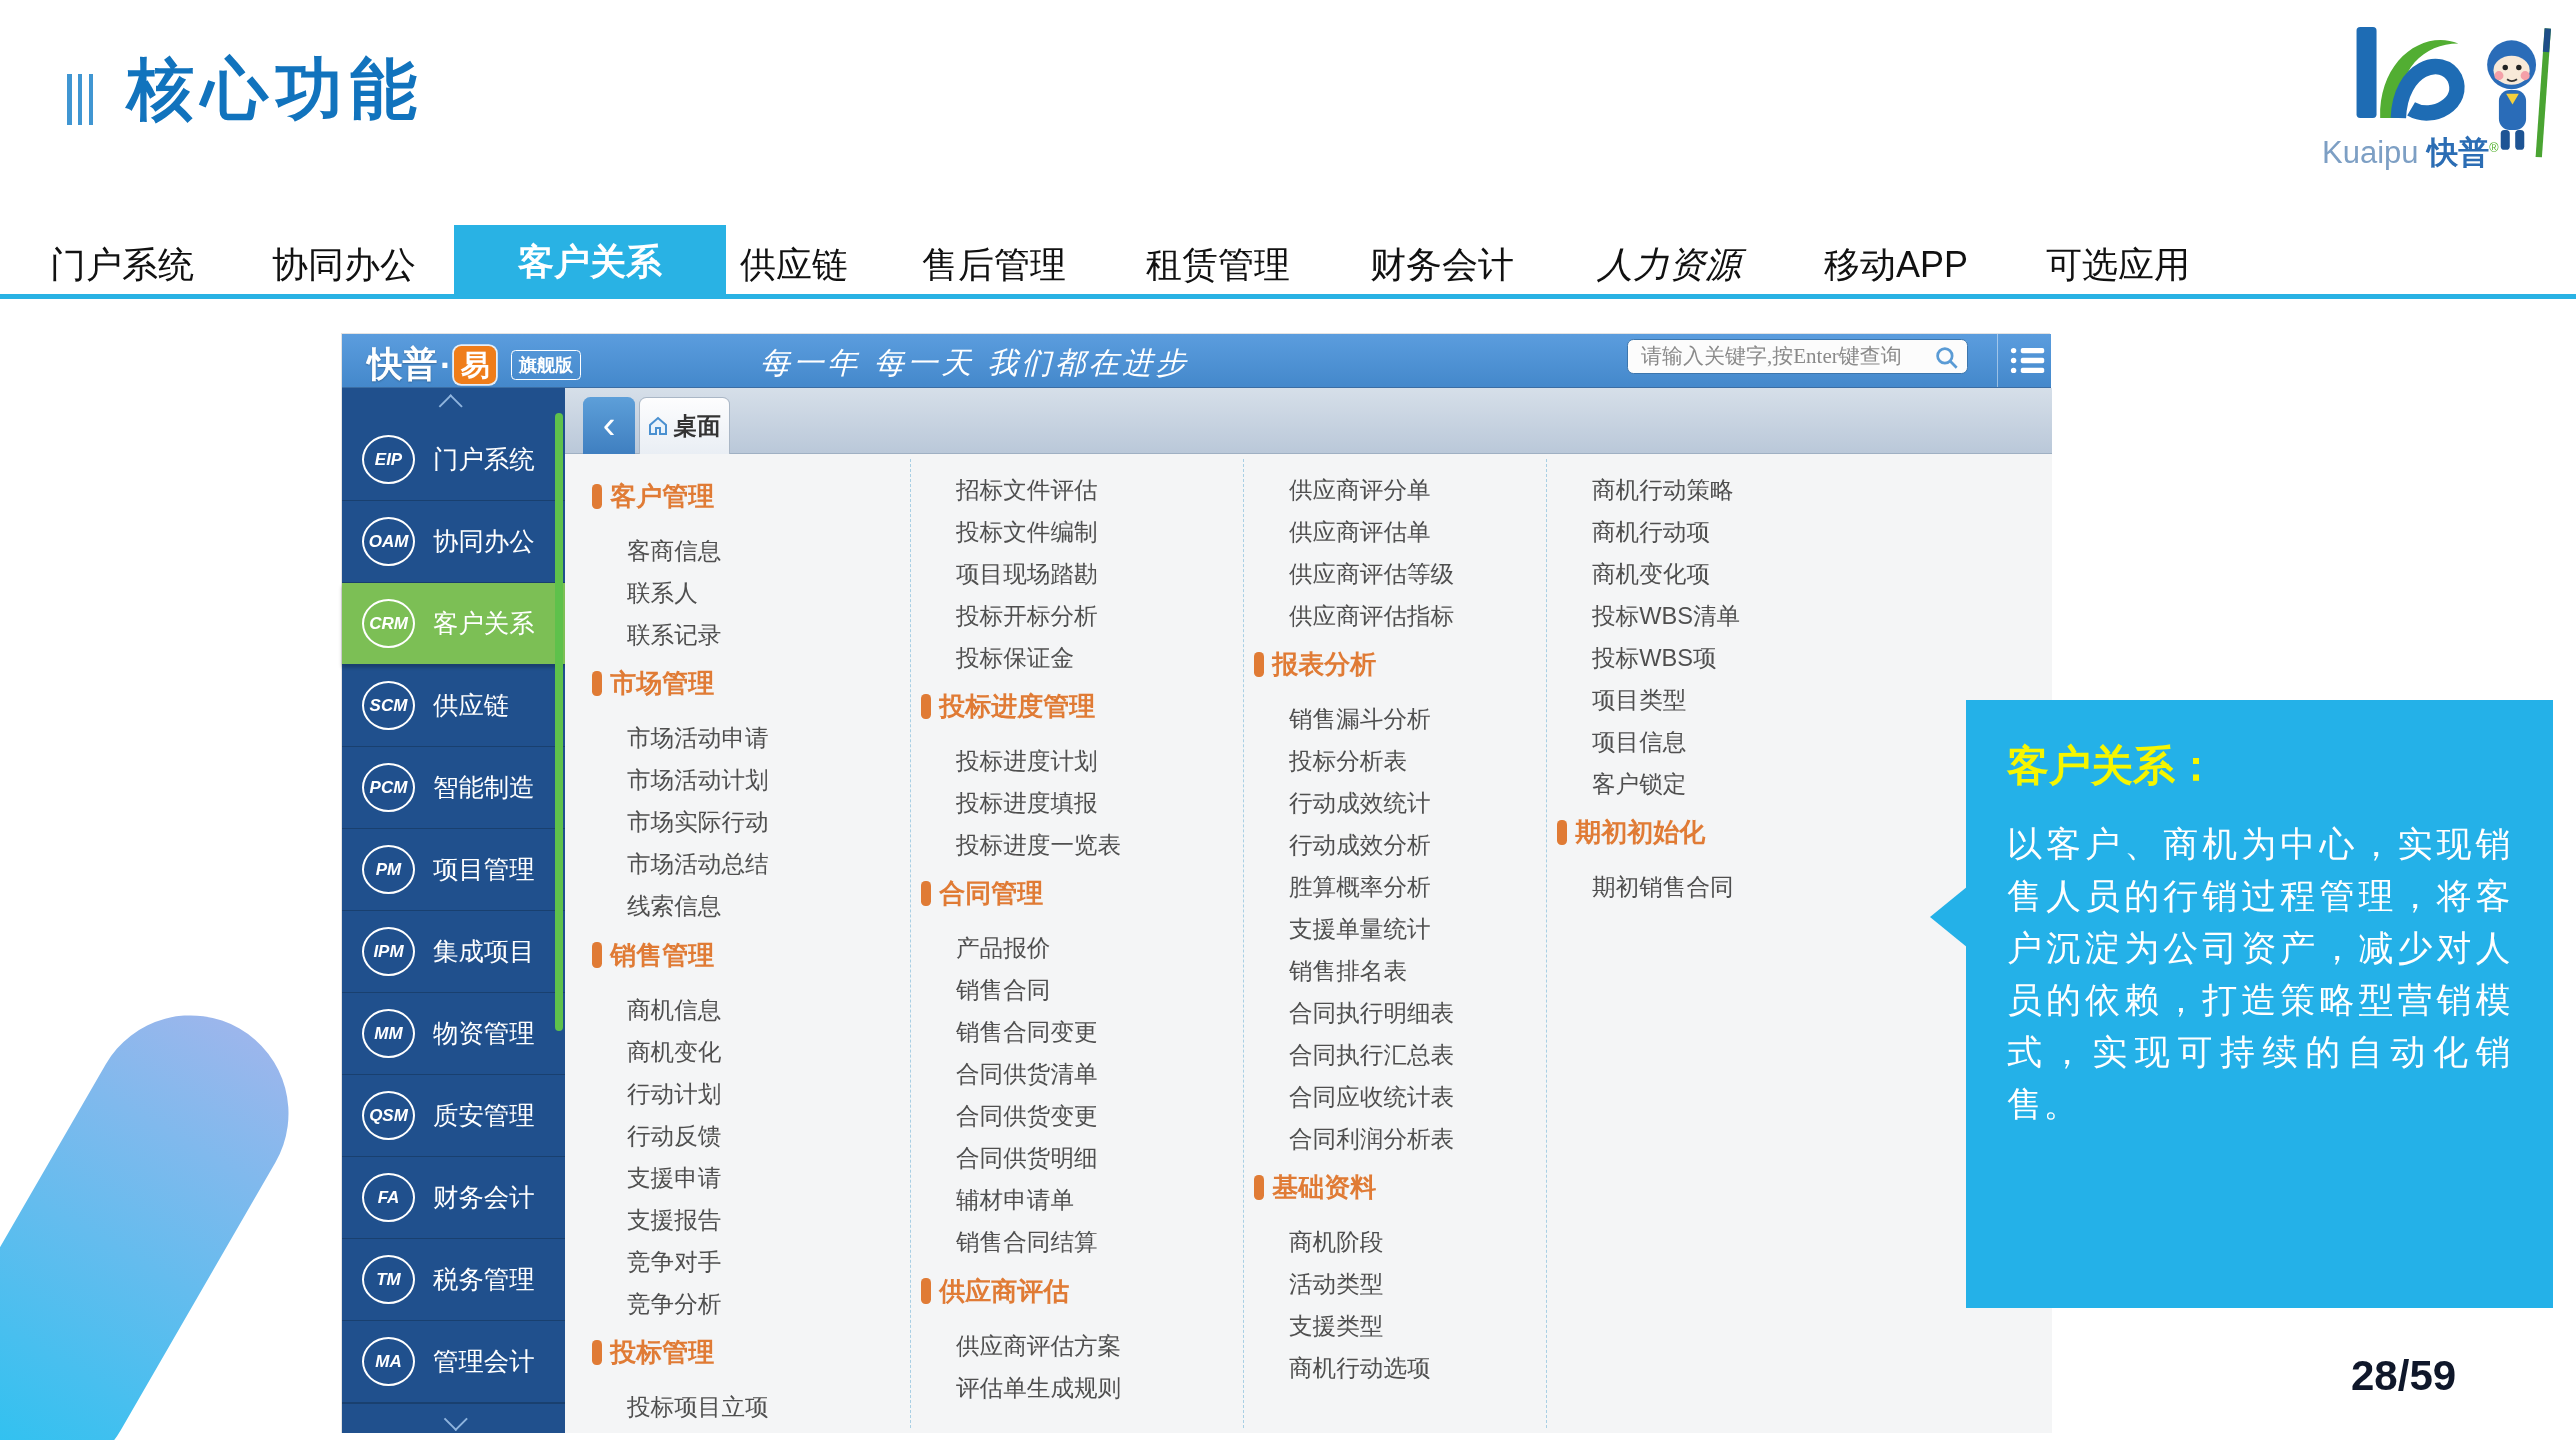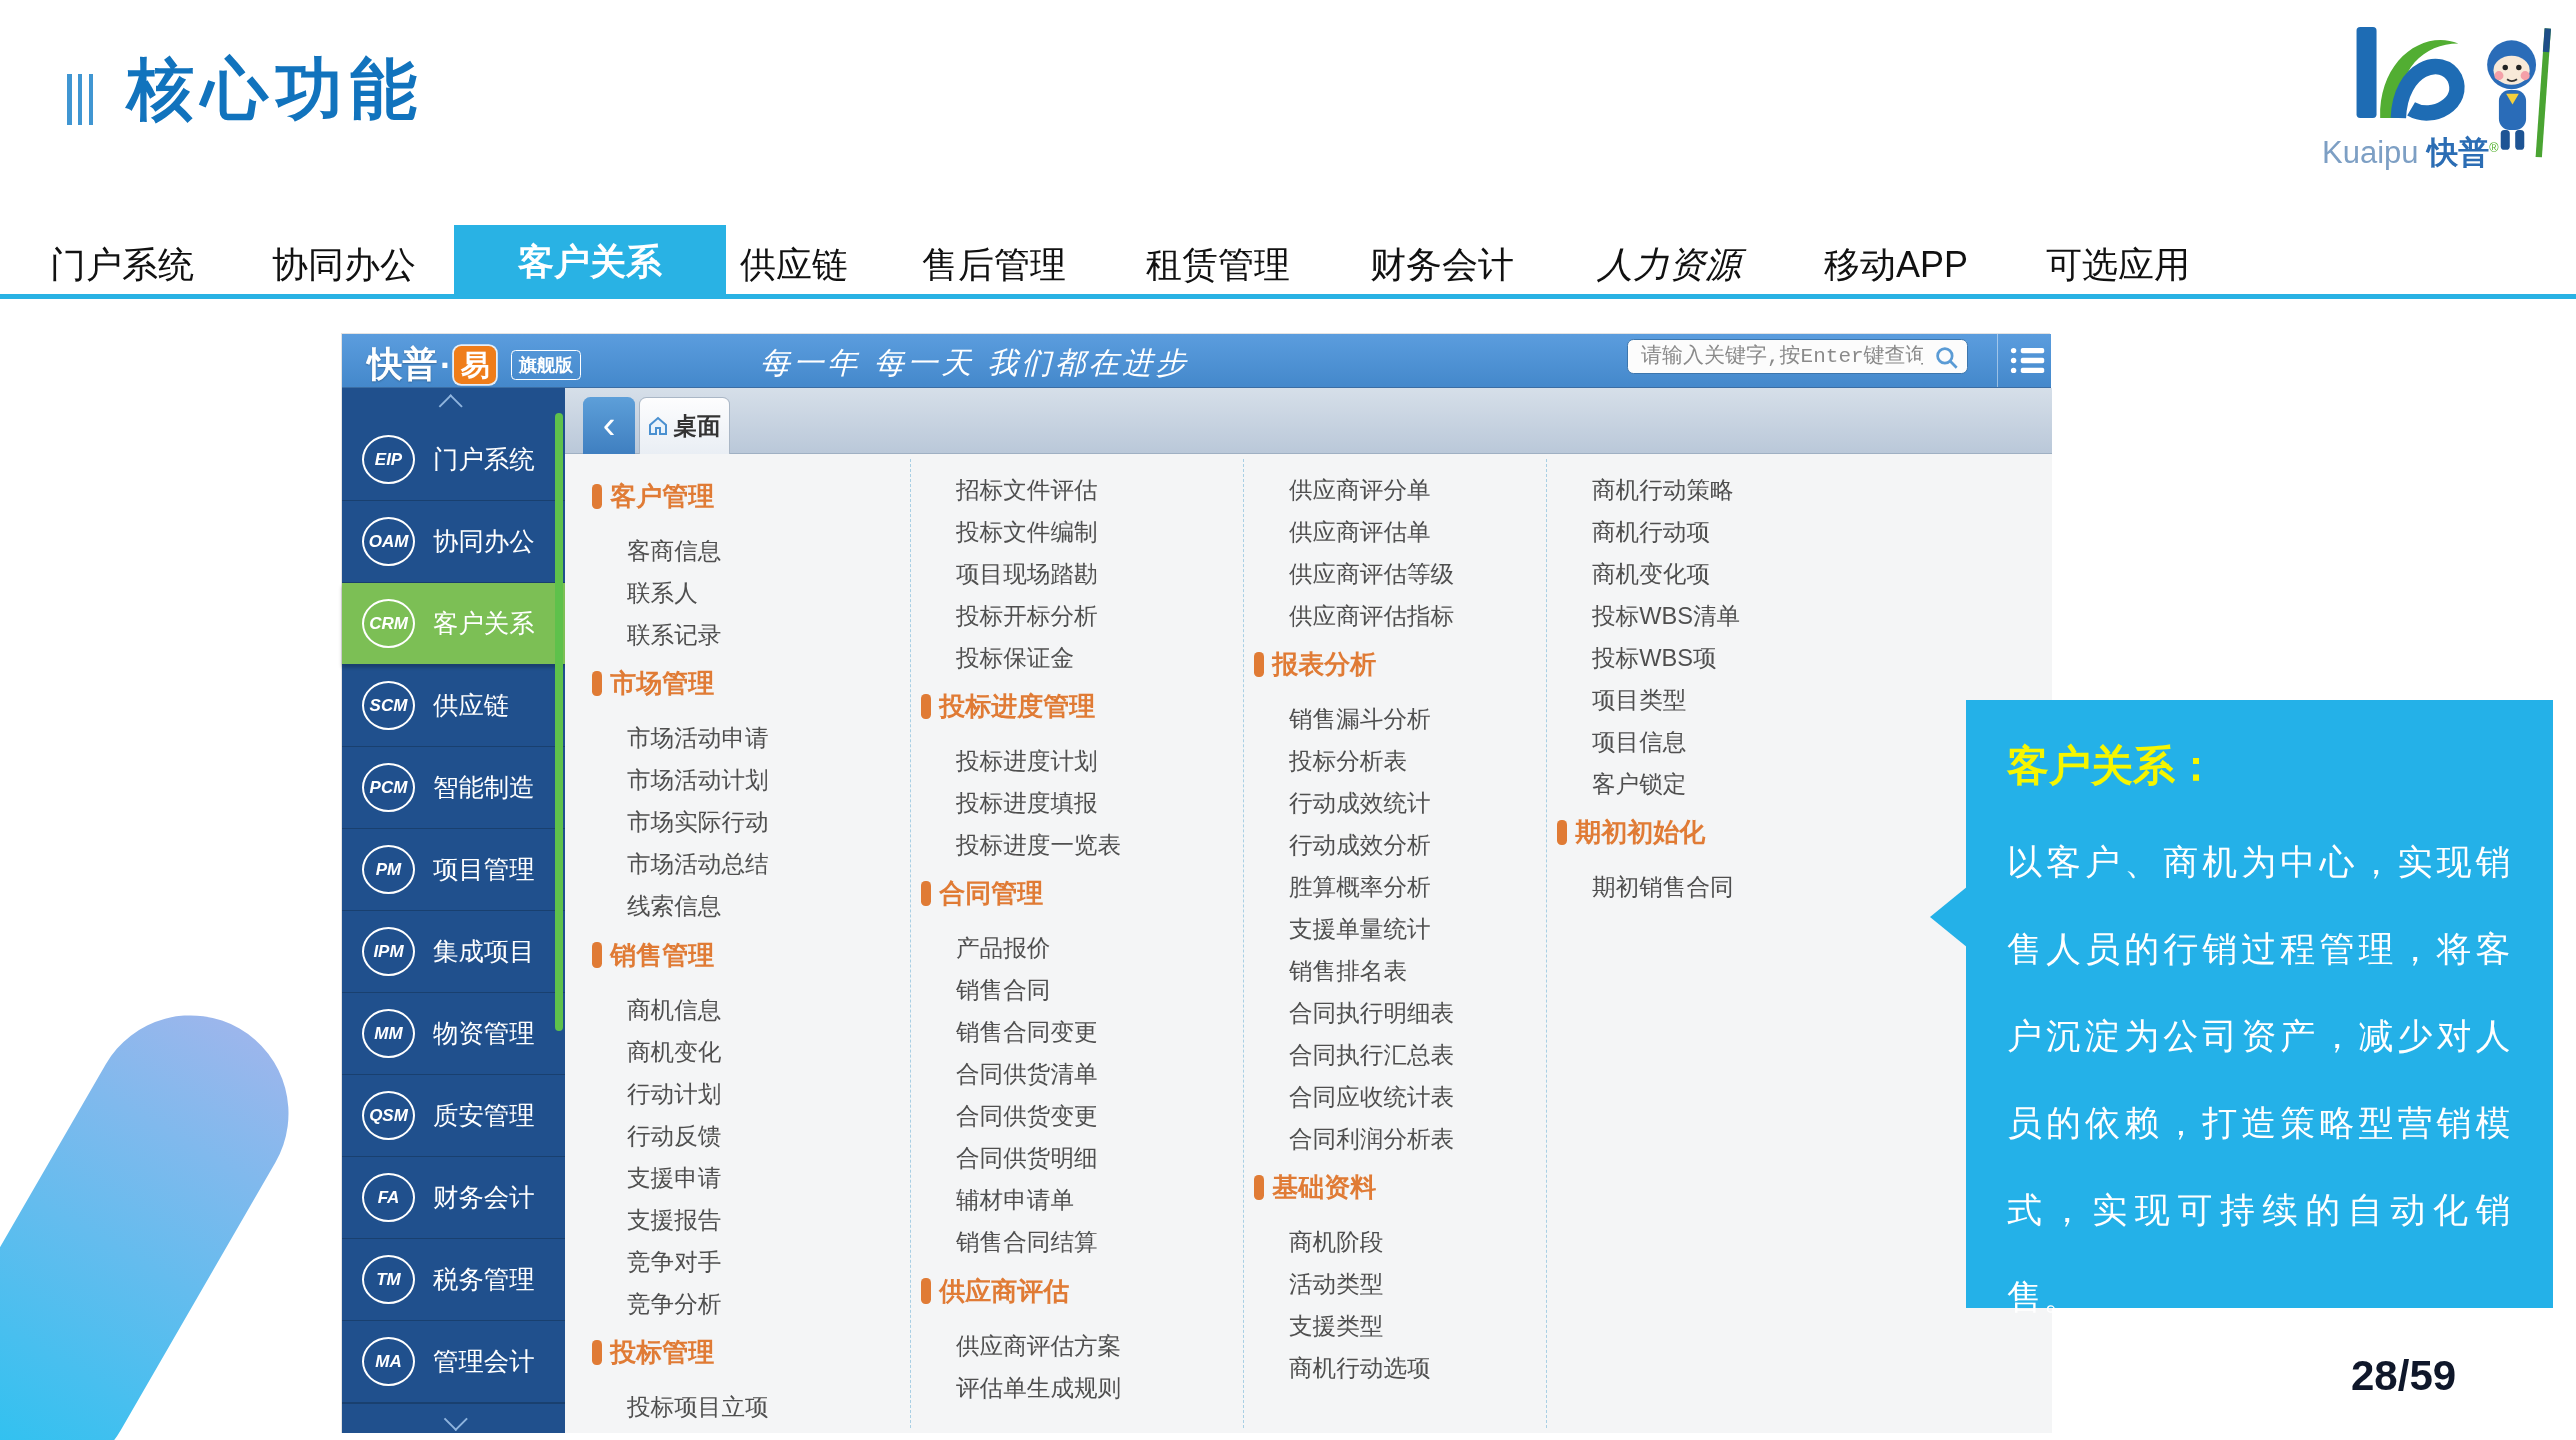--- a/index.html
+++ b/index.html
@@ -34,21 +34,21 @@
   .app-brand .dot{font-size:35px;font-weight:bold;color:#fff;margin:0 2.7px;}
   .app-brand .yi{background:#ef7d1a;color:#fff;font-size:29px;font-weight:bold;border-radius:7.3px;
     padding:0 6.4px;line-height:38px;box-shadow:0 0 0 1.8px rgba(255,255,255,.85);}
   .app-brand .edition{margin-left:14.5px;border:1.8px solid #fff;border-radius:4.5px;color:#fff;
     font-size:18px;padding:1.8px 7.3px;font-weight:bold;}
   .app-slogan{position:absolute;left:418px;top:9px;color:#fff;font-size:30px;
     font-family:"DejaVu Serif",serif;font-style:italic;letter-spacing:3.6px;white-space:nowrap;}
   .search-box{position:absolute;left:1285px;top:5.4px;width:341px;height:35px;background:#fcfcfc;
     border-radius:6.4px;border:0.9px solid #3c76ad;box-sizing:border-box;}
   .search-box input{position:absolute;left:11px;top:1.8px;width:282px;height:27px;border:none;outline:none;
-    background:transparent;font-size:21px;color:#444;font-family:Liberation Mono, monospace;}
+    background:transparent;font-size:21px;color:#444;font-family:Liberation Serif, serif;}
   .search-box input::placeholder{color:#8a8a8a;}
   .search-icon{position:absolute;right:7.3px;top:4.5px;}
   .hdr-sep{position:absolute;left:1655px;top:0;width:0.9px;height:53px;background:rgba(255,255,255,.45);}
   .list-icon{position:absolute;left:1668px;top:11.8px;}
 
   .app-body{position:absolute;left:0;top:54px;width:1709px;height:1045px;display:flex;}
 
   
   .sidebar{position:relative;width:223px;height:1045px;background:#20508d;flex:0 0 223px;}
   .sb-chev{height:31px;display:flex;align-items:center;justify-content:center;cursor:pointer;}
@@ -91,21 +91,21 @@
   .menu-header .htxt{color:#e07b35;font-size:26px;font-weight:bold;white-space:nowrap;}
   .menu-item{height:42px;line-height:42px;padding-left:35px;font-size:23.6px;color:#4f4f4f;
     white-space:nowrap;cursor:pointer;}
 
   
   .callout{position:absolute;left:1966px;top:700px;width:587px;height:608px;background:#24b1e8;
     box-sizing:border-box;padding:38px 41px 0 41px;z-index:20;}
   .callout-pointer{position:absolute;left:-36px;top:186px;width:0;height:0;
     border-top:31px solid transparent;border-bottom:31px solid transparent;border-right:38px solid #24b1e8;}
   .callout-title{color:#f6f600;font-size:42px;font-weight:bold;margin-bottom:23.6px;}
-  .callout-body{color:#ffffff;font-size:35px;line-height:87px;letter-spacing:1.4px;text-align:justify;}
+  .callout-body{color:#ffffff;font-size:35px;line-height:52px;letter-spacing:1.4px;text-align:justify;}
 
   
   .capsule{position:absolute;left:-62px;top:1283px;width:505px;height:196px;border-radius:98px;
     background:linear-gradient(to right,#2cc2f0,#9cb6ec);transform:rotate(-60deg);
     transform-origin:98px 98px;z-index:1;}
   .page-number{position:absolute;left:2351px;top:1352px;font-size:42px;font-weight:bold;color:#0f172a;}
 </style>
 </head>
 <body>
 

